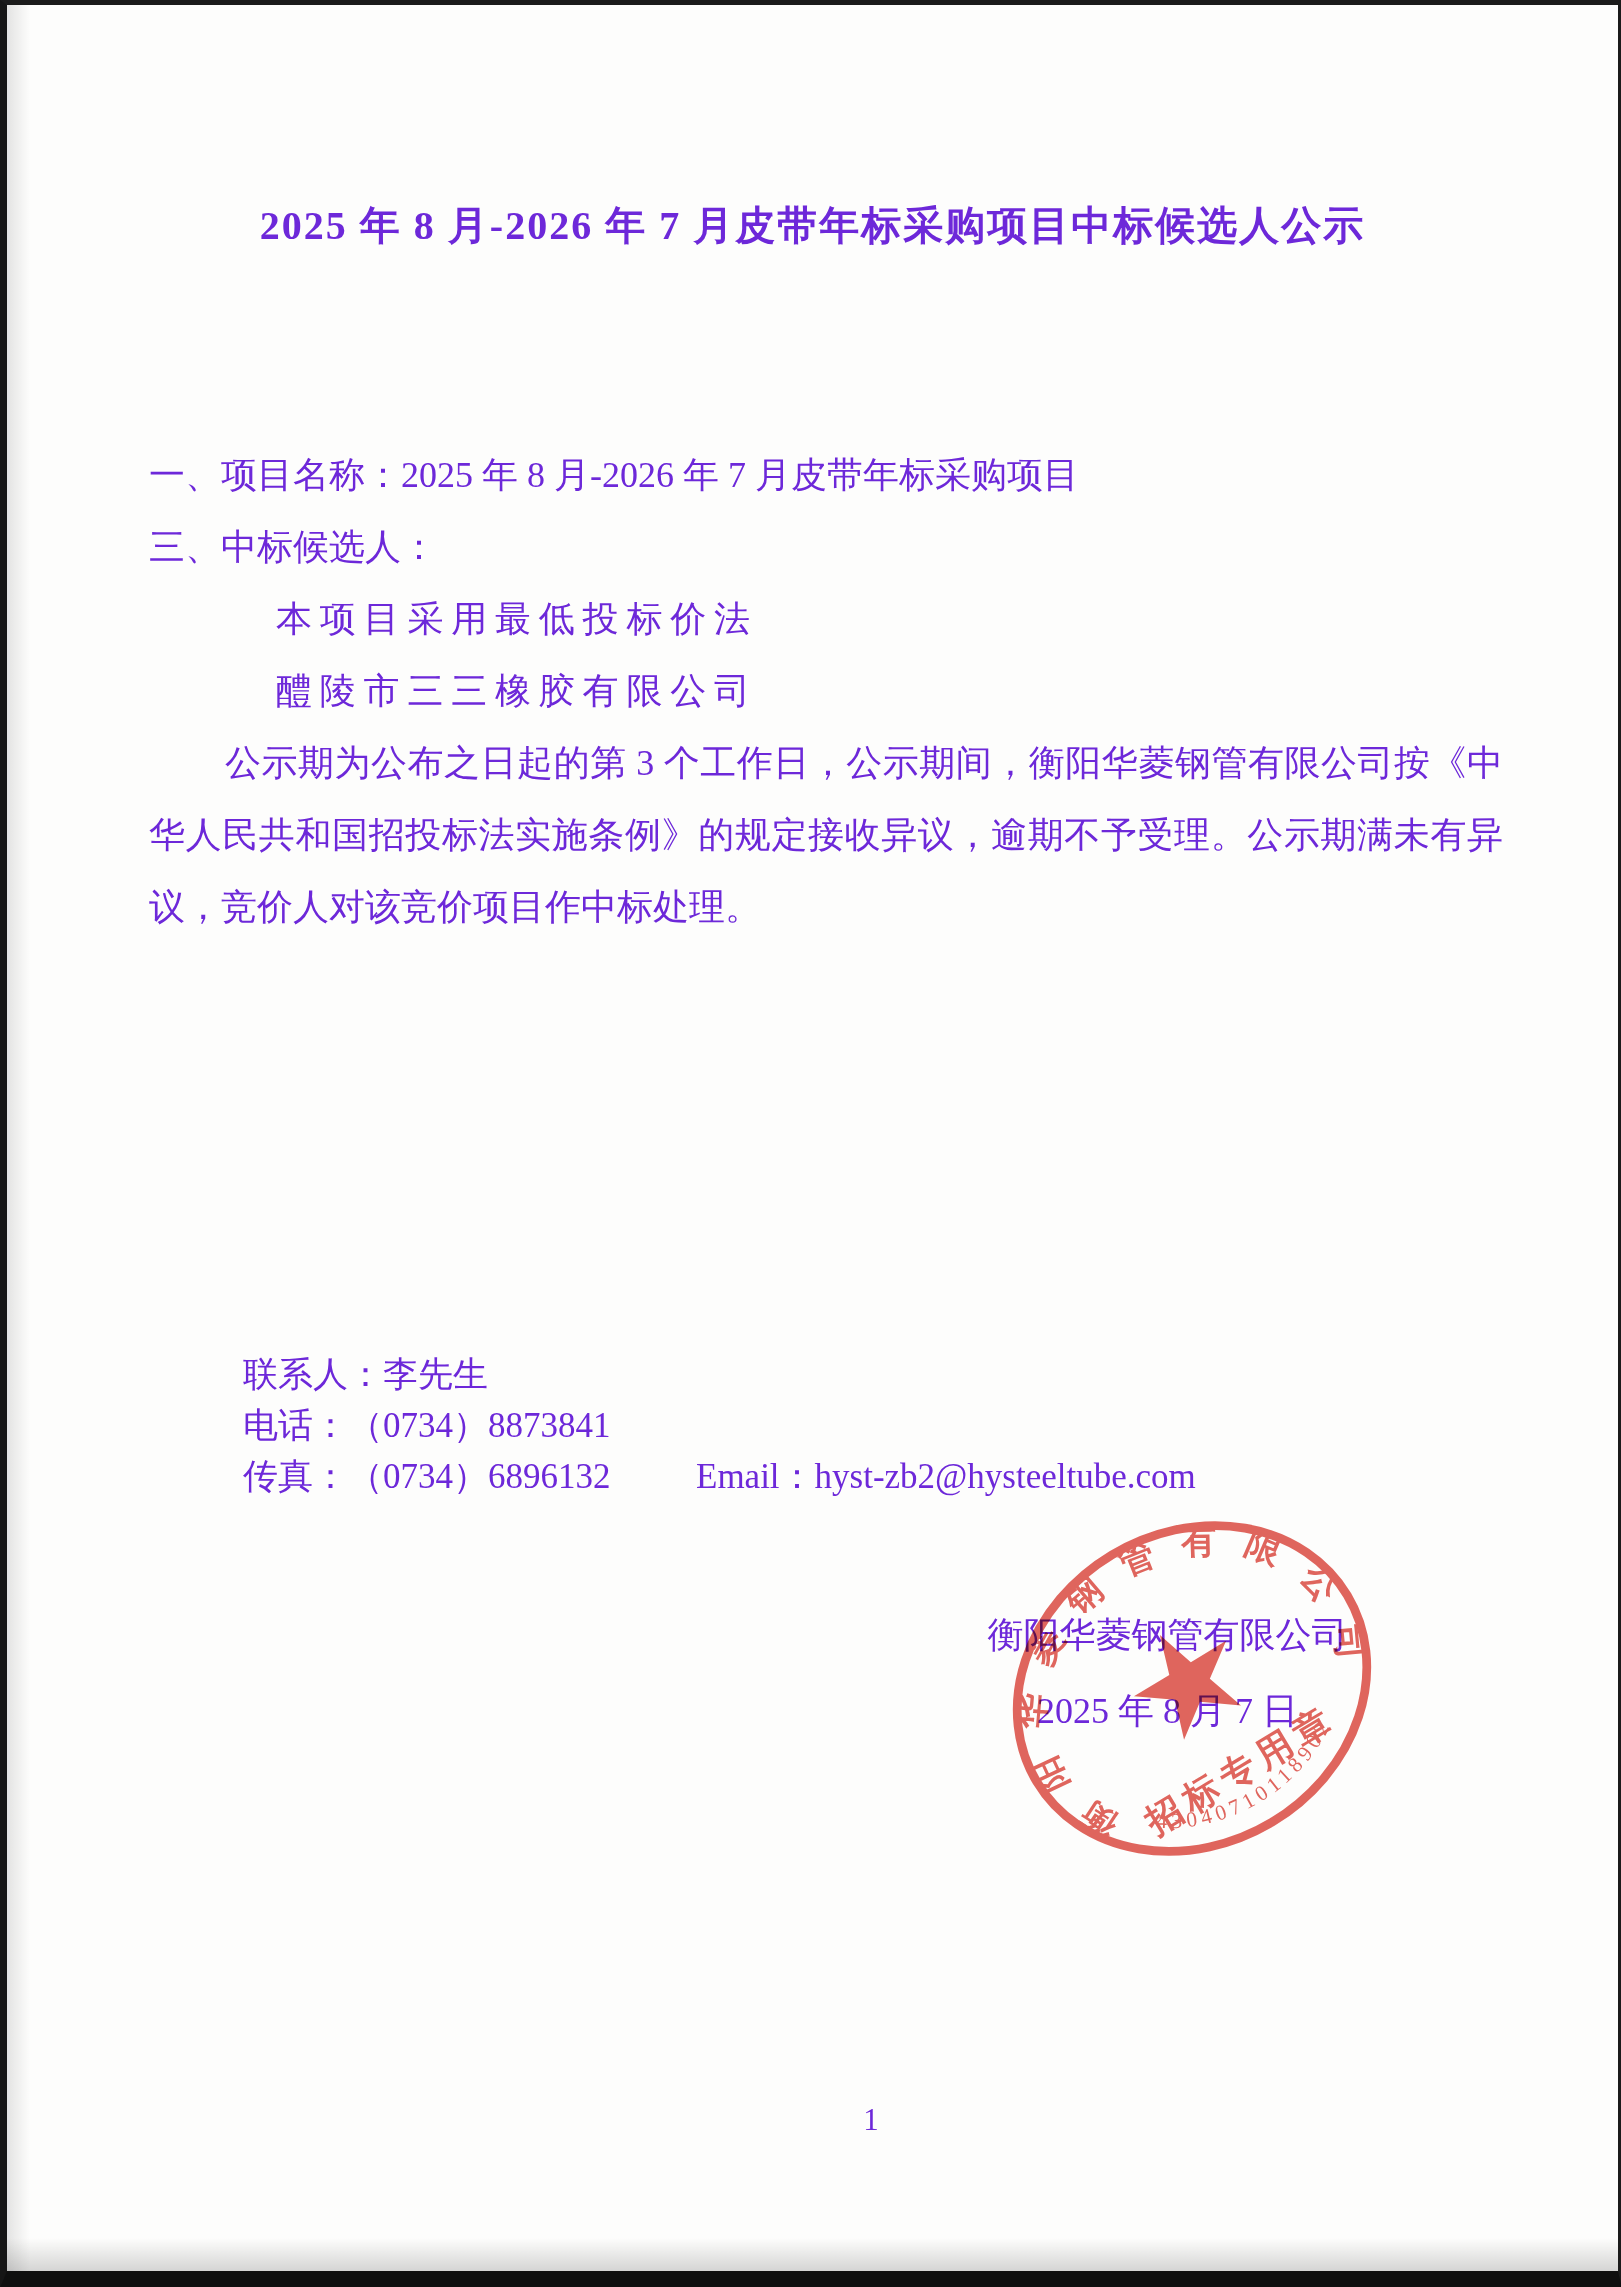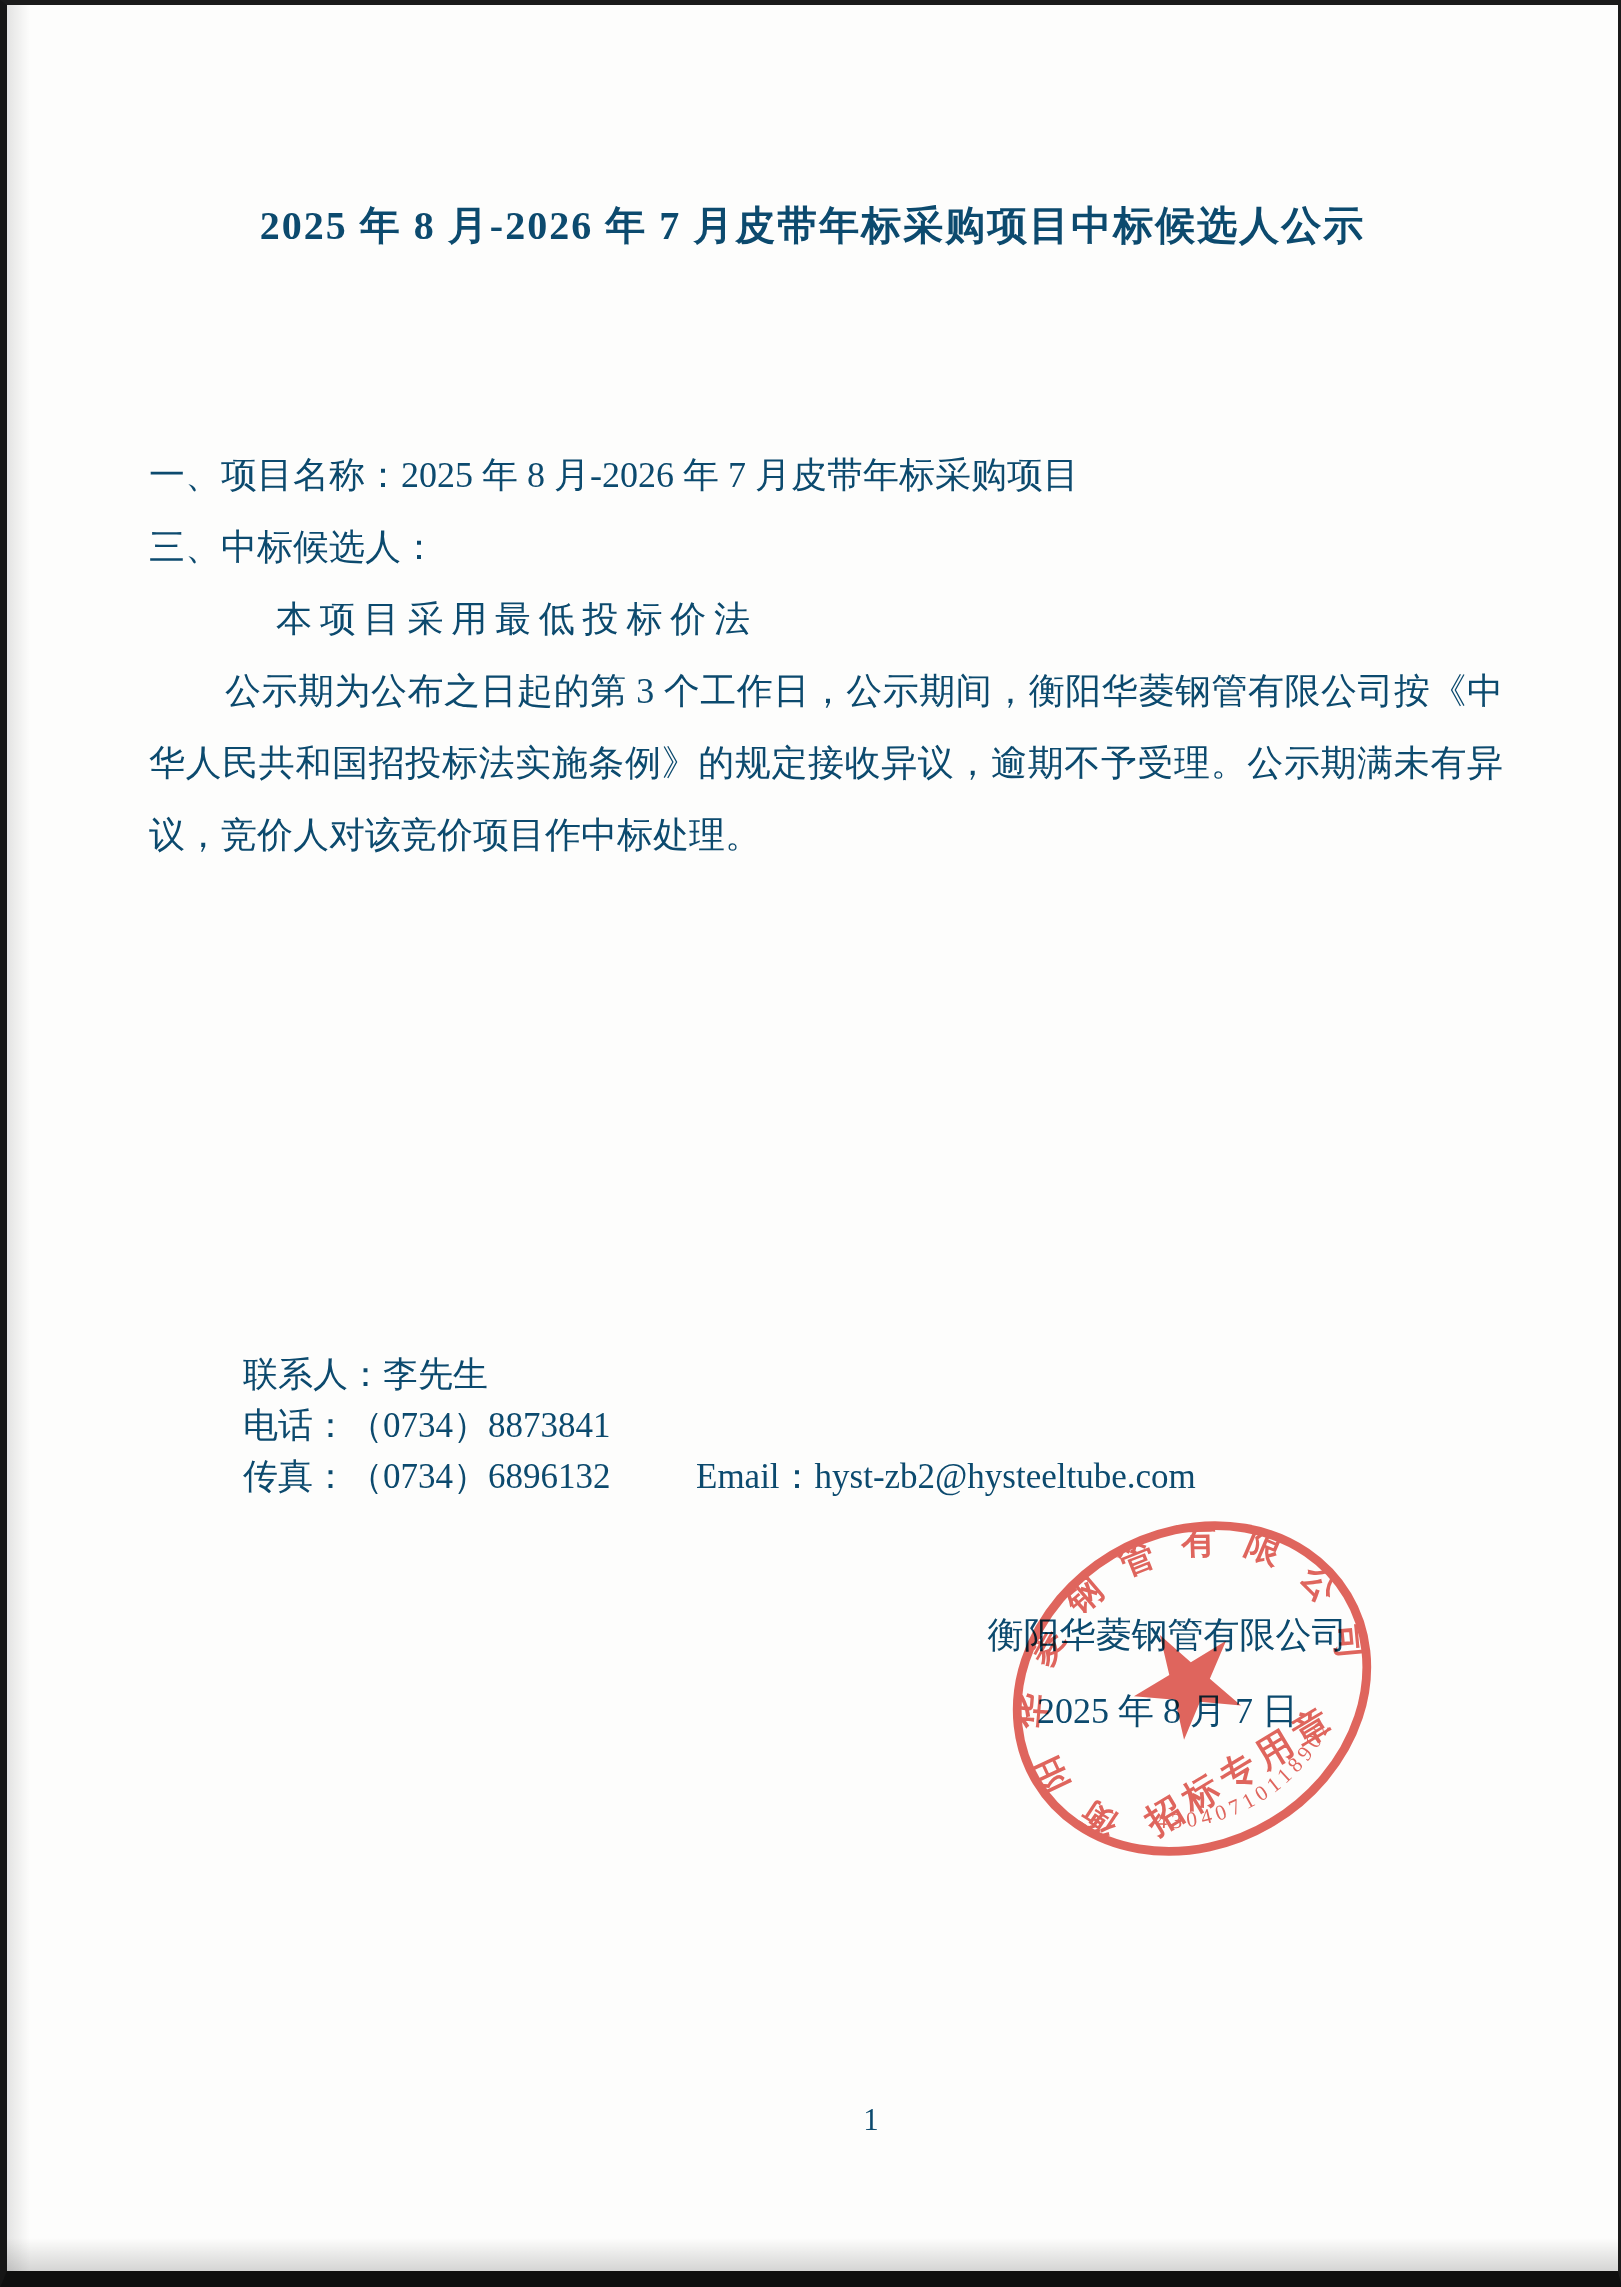--- a/index.html
+++ b/index.html
@@ -7,21 +7,21 @@
     position:relative;
     width:1622px;height:2288px;
     background:#fdfdfc;
     box-sizing:border-box;
     border-top:5.9px solid #1b1b1b;
     border-left:7.8px solid #161616;
     border-right:4.9px solid #1b1b1b;
     border-bottom:17.6px solid #0f0f0f;
     overflow:hidden;
     font-family:"Liberation Serif","DejaVu Serif",serif;
-    color:#0c4a6e;
+    color:#6d28d9;
   }
   
   .page::before{
     content:"";position:absolute;left:0;top:0;bottom:0;width:23.4px;
     background:linear-gradient(90deg,rgba(0,0,0,.10),rgba(0,0,0,0));
     pointer-events:none;
   }
   .page::after{
     content:"";position:absolute;left:0;right:0;bottom:0;height:33px;
     background:linear-gradient(0deg,rgba(0,0,0,.16),rgba(0,0,0,0));
@@ -69,20 +69,21 @@
 <body>
 
 <div class="page">
 
   <h1 class="title">2025 年 8 月-2026 年 7 月皮带年标采购项目中标候选人公示</h1>
 
   <div class="flow">
     <p>一、项目名称：2025 年 8 月-2026 年 7 月皮带年标采购项目</p>
     <p>三、中标候选人：</p>
     <p class="candidate">本项目采用最低投标价法</p>
+    <p class="candidate">醴陵市三三橡胶有限公司</p>
     <p class="indent">公示期为公布之日起的第 3 个工作日，公示期间，衡阳华菱钢管有限公司按《中华人民共和国招投标法实施条例》的规定接收异议，逾期不予受理。公示期满未有异议，竞价人对该竞价项目作中标处理。</p>
   </div>
 
   <div class="contact">
     <p>联系人：李先生</p>
     <p>电话：（0734）8873841</p>
     <p><span class="fax-col">传真：（0734）6896132</span><span>Email：hyst-zb2@hysteeltube.com</span></p>
   </div>
 
   <div class="signature">

